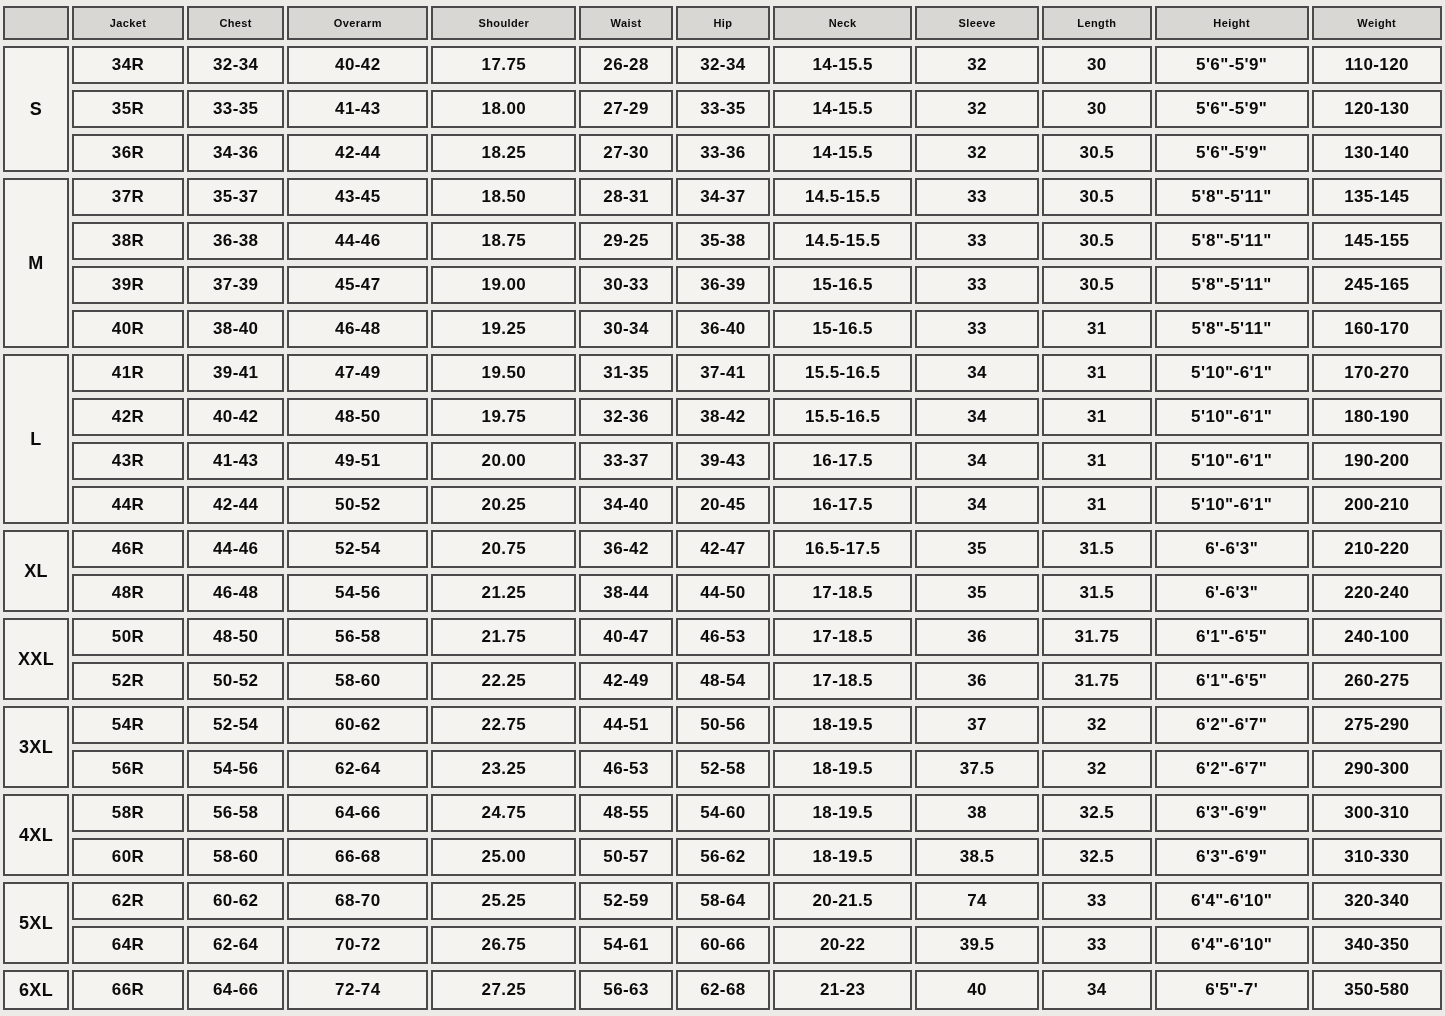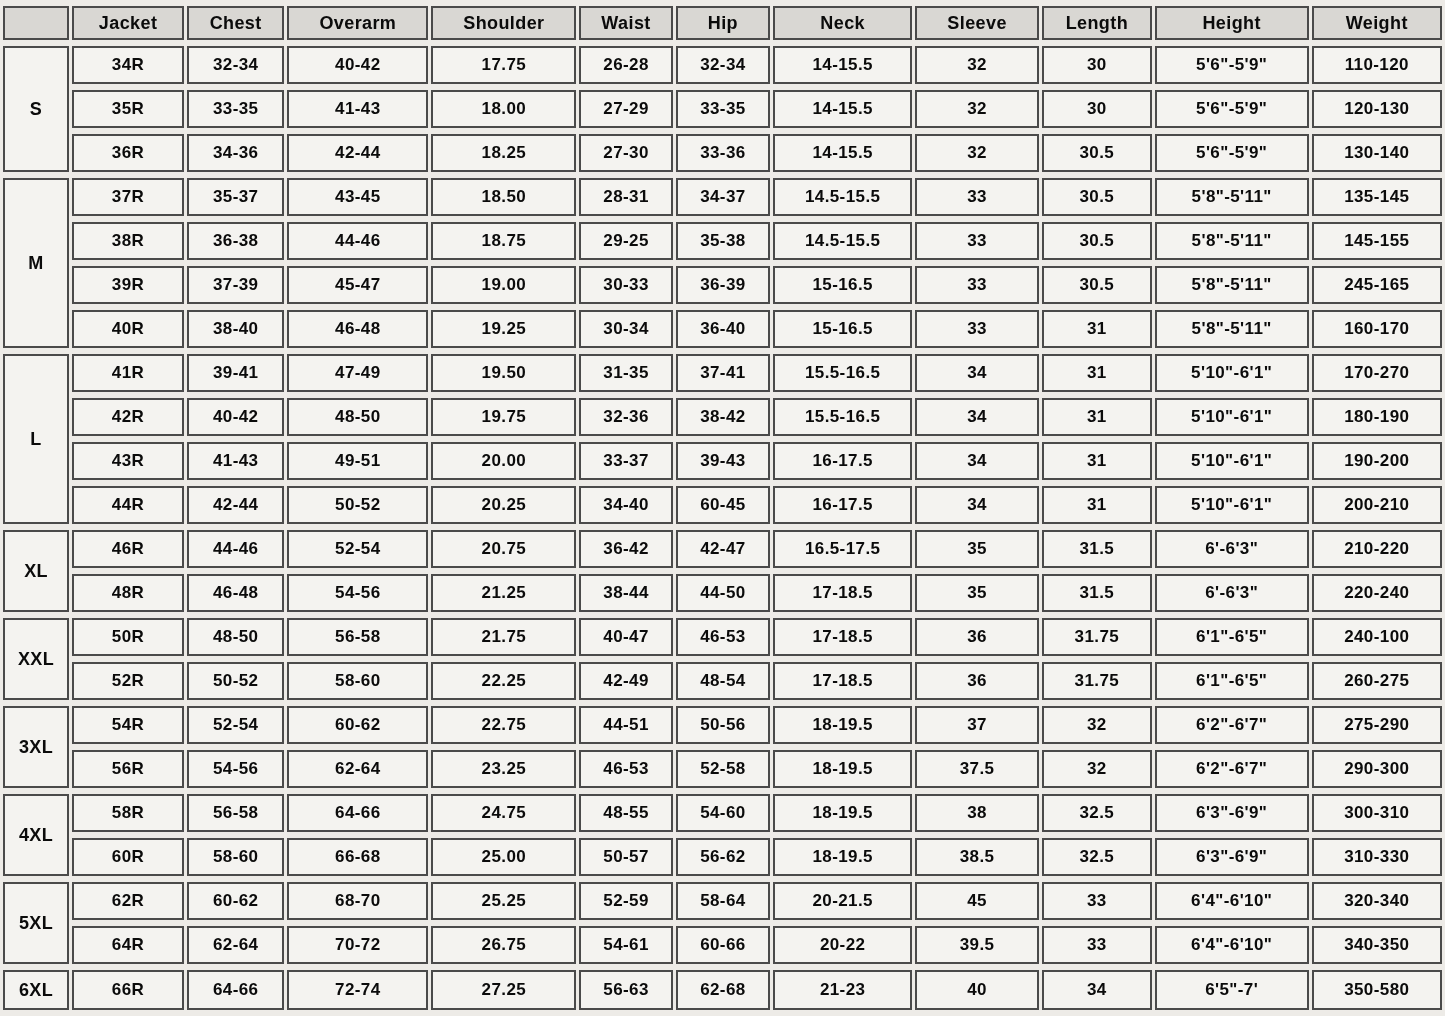--- a/index.html
+++ b/index.html
@@ -37,21 +37,21 @@
     font-weight: 700;
     font-size: 17px;
     letter-spacing: 0.4px;
     padding: 2px 1px;
     overflow: hidden;
     white-space: nowrap;
   }
   table.size-chart th {
     background: var(--header-bg);
     height: 26px;
-    font-size: 18px;
+    font-size: 11px;
   }
   table.size-chart td {
     background: var(--cell-bg);
   }
   table.size-chart td.size-group {
     font-size: 18px;
   }
 </style>
 </head>
 <body>
@@ -221,21 +221,21 @@
           <td>31</td>
           <td>5'10"-6'1"</td>
           <td>190-200</td>
         </tr>
         <tr>
           <td>44R</td>
           <td>42-44</td>
           <td>50-52</td>
           <td>20.25</td>
           <td>34-40</td>
-          <td>60-45</td>
+          <td>20-45</td>
           <td>16-17.5</td>
           <td>34</td>
           <td>31</td>
           <td>5'10"-6'1"</td>
           <td>200-210</td>
         </tr>
         <tr>
           <td class="size-group" rowspan="2">XL</td>
           <td>46R</td>
           <td>44-46</td>
@@ -345,21 +345,21 @@
         </tr>
         <tr>
           <td class="size-group" rowspan="2">5XL</td>
           <td>62R</td>
           <td>60-62</td>
           <td>68-70</td>
           <td>25.25</td>
           <td>52-59</td>
           <td>58-64</td>
           <td>20-21.5</td>
-          <td>45</td>
+          <td>74</td>
           <td>33</td>
           <td>6'4"-6'10"</td>
           <td>320-340</td>
         </tr>
         <tr>
           <td>64R</td>
           <td>62-64</td>
           <td>70-72</td>
           <td>26.75</td>
           <td>54-61</td>

